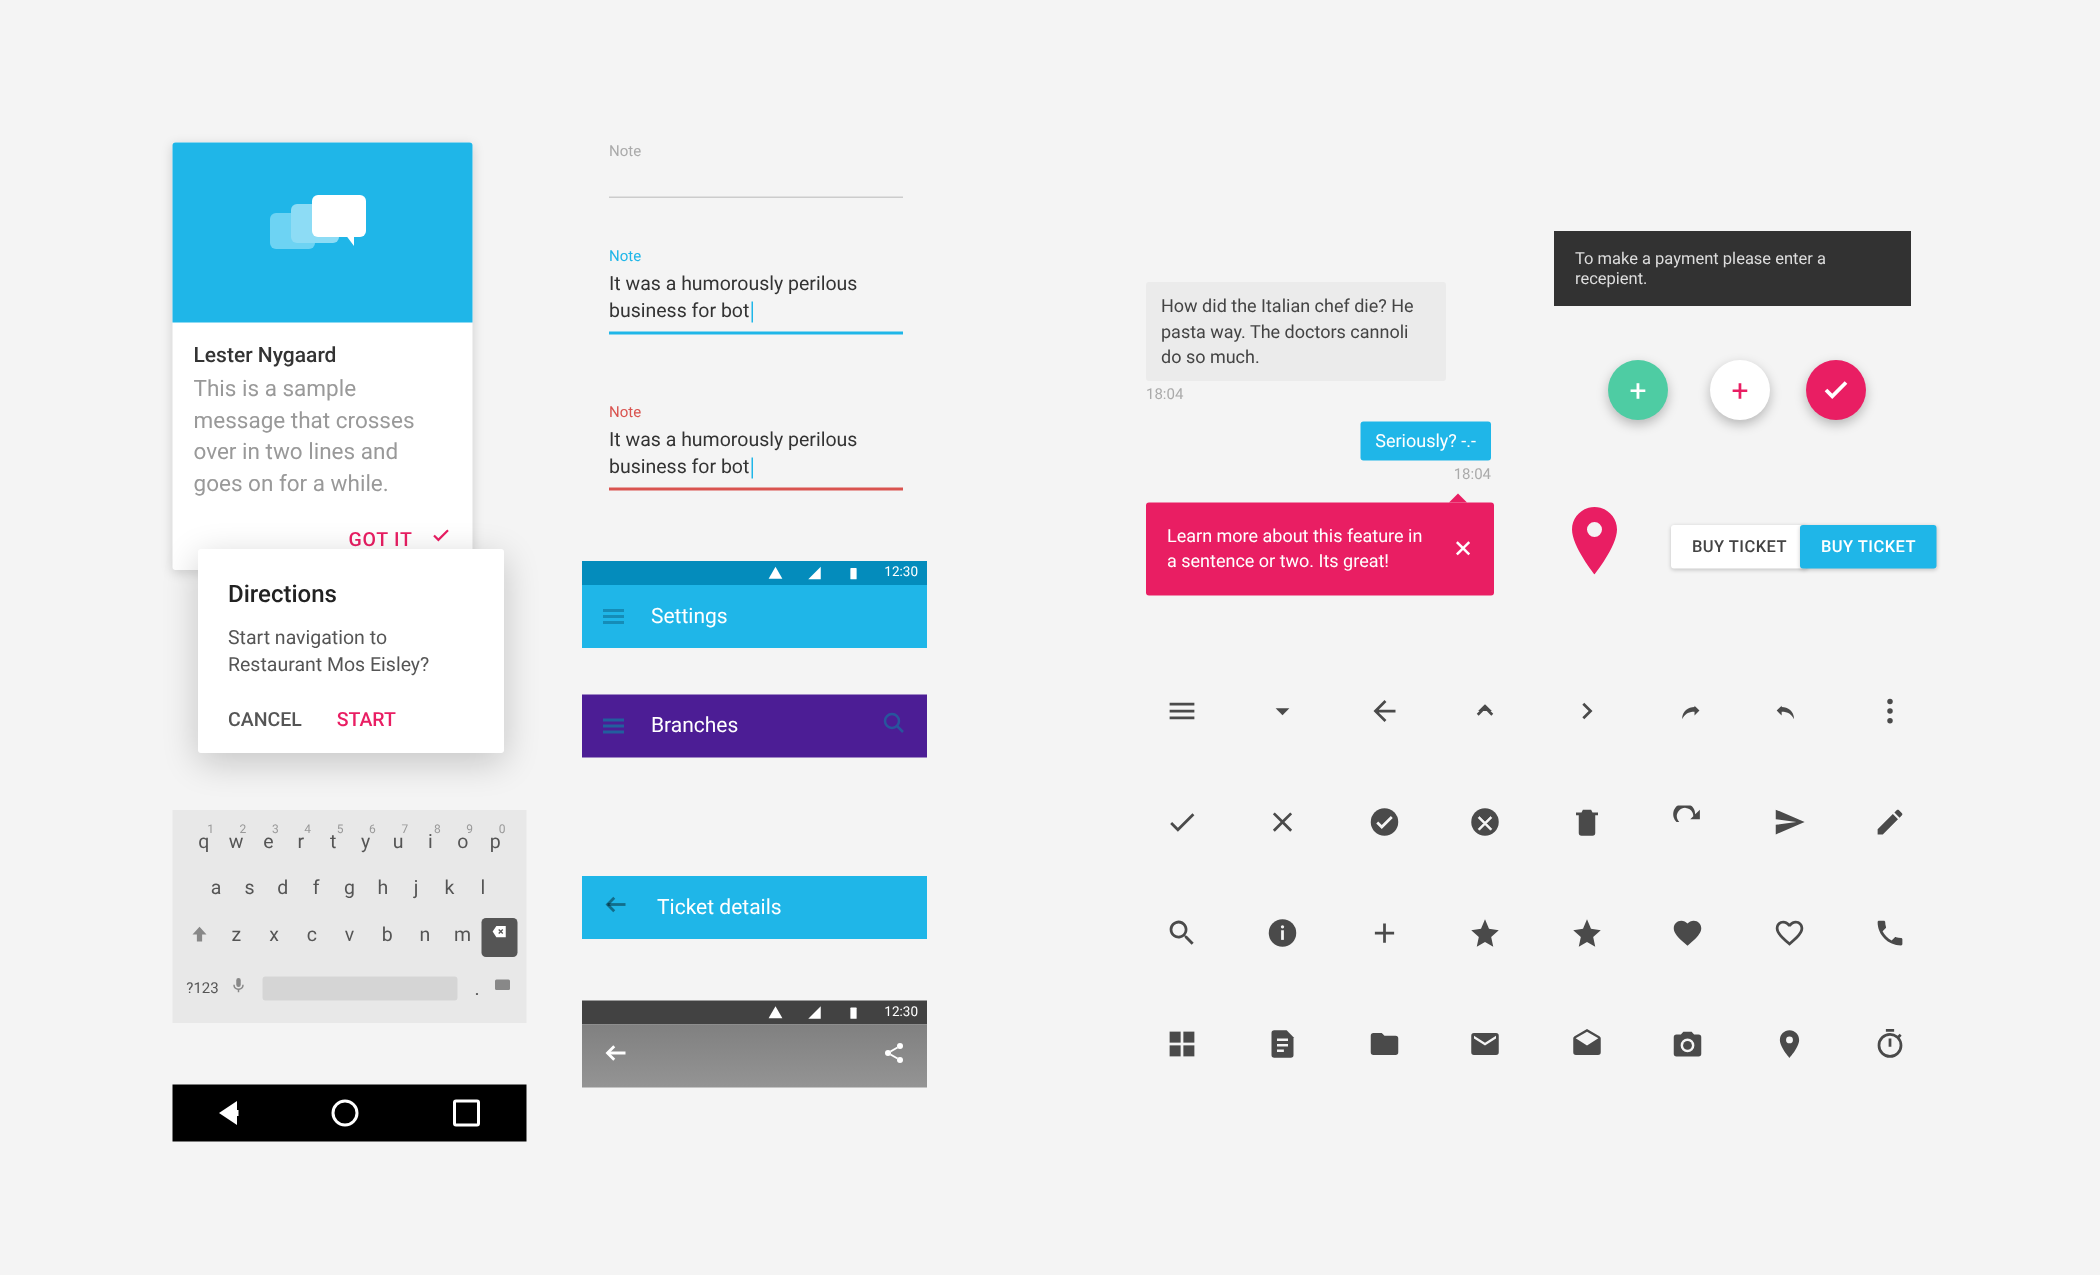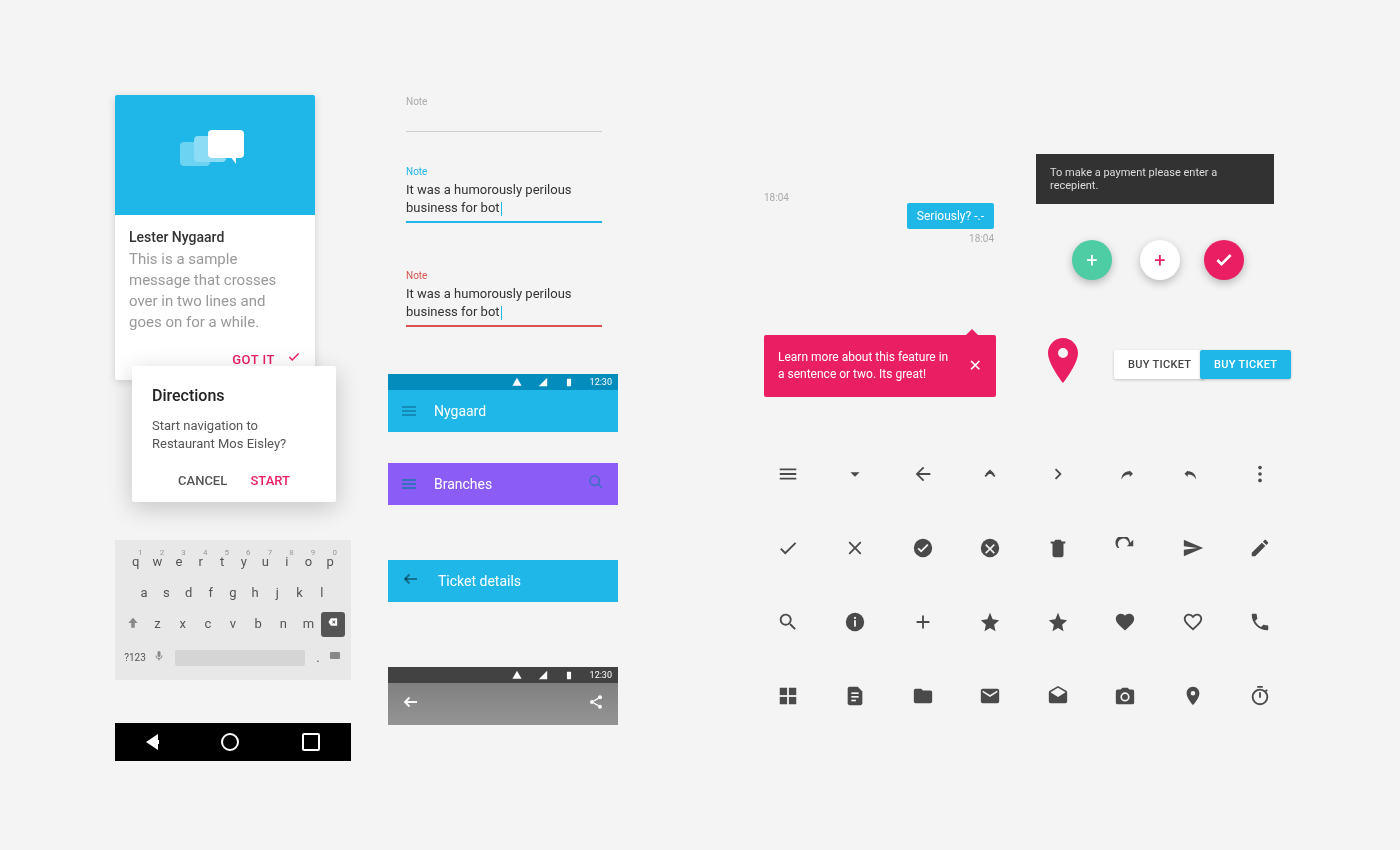--- a/index.html
+++ b/index.html
@@ -19,21 +19,21 @@
 .card-msg-title{font-size:14px;color:#333;font-weight:500;margin-bottom:4px}
 .card-msg-text{font-size:15px;color:#999;line-height:1.4}
 .card-msg-footer{padding:8px 14px 12px;text-align:right}
 .gotit{color:#e91e63;font-size:13px;font-weight:500;letter-spacing:0.5px}
 .gotit-check{display:inline-block;margin-left:8px;color:#e91e63}
 
 
 .dialog{left:132px;top:366px;width:204px;background:#fff;box-shadow:0 6px 24px rgba(0,0,0,0.2);border-radius:2px;padding:20px 20px 14px}
 .dialog-title{font-size:16px;font-weight:500;color:#222;margin-bottom:12px}
 .dialog-text{font-size:13px;color:#555;line-height:1.4;margin-bottom:20px}
-.dialog-actions{text-align:center;font-size:13px;font-weight:500}
+.dialog-actions{text-align:left;font-size:13px;font-weight:500}
 .dialog-cancel{color:#555;margin-right:20px}
 .dialog-confirm{color:#e91e63}
 
 
 .keyboard{left:115px;top:540px;width:236px;background:#e8e8e8;padding:6px 4px;font-size:13px;color:#555}
 .kb-row{display:flex;justify-content:space-around;padding:5px 2px}
 .kb-key{flex:1;text-align:center;position:relative;padding:4px 0}
 .kb-key sup{font-size:8px;position:absolute;top:-2px;right:4px;color:#999}
 .kb-row1{padding:4px 6px}
 .kb-row2{padding:4px 14px}
@@ -74,33 +74,33 @@
 .ab-hamburger{width:14px;height:10px;display:flex;flex-direction:column;justify-content:space-between}
 .ab-hamburger span{height:2px;background:#117ba3;opacity:0.7}
 .ab-title{font-size:14px;font-weight:400}
 .ab-search{margin-left:auto;opacity:0.6}
 .ab-tabs{display:flex;background:#1fb6e8;height:34px}
 .ab-tab{flex:1;text-align:center;font-size:11px;font-weight:500;padding-top:10px;color:rgba(0,0,0,0.4);position:relative}
 .ab-tab.active{color:#fff}
 .ab-tab.active:after{content:"";position:absolute;bottom:0;left:0;right:0;height:2px;background:#e91e63}
 .appbar1{top:374px}
 .appbar2{top:463px}
-.appbar2 .ab-main{background:#8b5cf6}
-.appbar3{top:560px;background:#0c4a6e}
+.appbar2 .ab-main{background:#4c1d95}
+.appbar3{top:584px;background:#0c4a6e}
 .appbar3 .ab-main{background:#1fb6e8}
 .ab-back{color:rgba(0,0,0,0.4);font-size:18px}
 .appbar4{top:667px}
 .appbar4 .ab-main{background:linear-gradient(#808080,#949494)}
 .ab-share{margin-left:auto}
 
 
 .chat{left:764px;top:188px;width:230px}
 .chat-in{background:#ebebeb;padding:8px 10px;font-size:12px;color:#444;line-height:1.4;border-radius:2px;max-width:200px}
 .chat-time{font-size:10px;color:#aaa;margin-top:4px}
-.chat-out-wrap{text-align:right;margin-top:0}
+.chat-out-wrap{text-align:right;margin-top:12px}
 .chat-out{display:inline-block;background:#1fb6e8;color:#fff;padding:6px 10px;font-size:12px;border-radius:2px}
 
 
 .snackbar-dark{left:1036px;top:154px;width:238px;background:#323232;color:#ddd;font-size:11px;padding:12px 14px}
 
 
 .tooltip-pink{left:764px;top:335px;width:232px;background:#e91e63;color:#fff;padding:14px 14px;font-size:12px;line-height:1.4;position:absolute;display:flex;align-items:center;gap:12px;border-radius:2px}
 .tooltip-pink:before{content:"";position:absolute;top:-6px;right:18px;width:0;height:0;border-left:6px solid transparent;border-right:6px solid transparent;border-bottom:6px solid #e91e63}
 .tooltip-close{margin-left:auto;font-size:16px;cursor:pointer}
 
@@ -255,21 +255,21 @@
         <rect x="7" y="4" width="10" height="18" rx="1"></rect>
       </svg>
     <span>12:30</span>
   </div>
   <div class="ab-main">
     <div class="ab-hamburger">
         <span></span>
         <span></span>
         <span></span>
       </div>
-    <div class="ab-title">Nygaard</div>
+    <div class="ab-title">Settings</div>
   </div>
 </div>
 
 <div class="abs appbar appbar2">
   <div class="ab-main">
     <div class="ab-hamburger">
         <span></span>
         <span></span>
         <span></span>
       </div>
@@ -321,20 +321,21 @@
           <circle cx="6" cy="12" r="3"></circle>
           <circle cx="18" cy="19" r="3"></circle>
           <line x1="8.5" y1="10.5" x2="15.5" y2="6.5" stroke="#fff" stroke-width="2"></line>
           <line x1="8.5" y1="13.5" x2="15.5" y2="17.5" stroke="#fff" stroke-width="2"></line>
         </svg>
     </div>
   </div>
 </div>
 
 <div class="abs chat">
+  <div class="chat-in">How did the Italian chef die? He pasta way. The doctors cannoli do so much.</div>
   <div class="chat-time">18:04</div>
   <div class="chat-out-wrap">
     <div class="chat-out">Seriously? -.-</div>
     <div class="chat-time" style="text-align:right">18:04</div>
   </div>
 </div>
 
 <div class="abs snackbar-dark">To make a payment please enter a recepient.</div>
 
 <div class="abs tooltip-pink">

